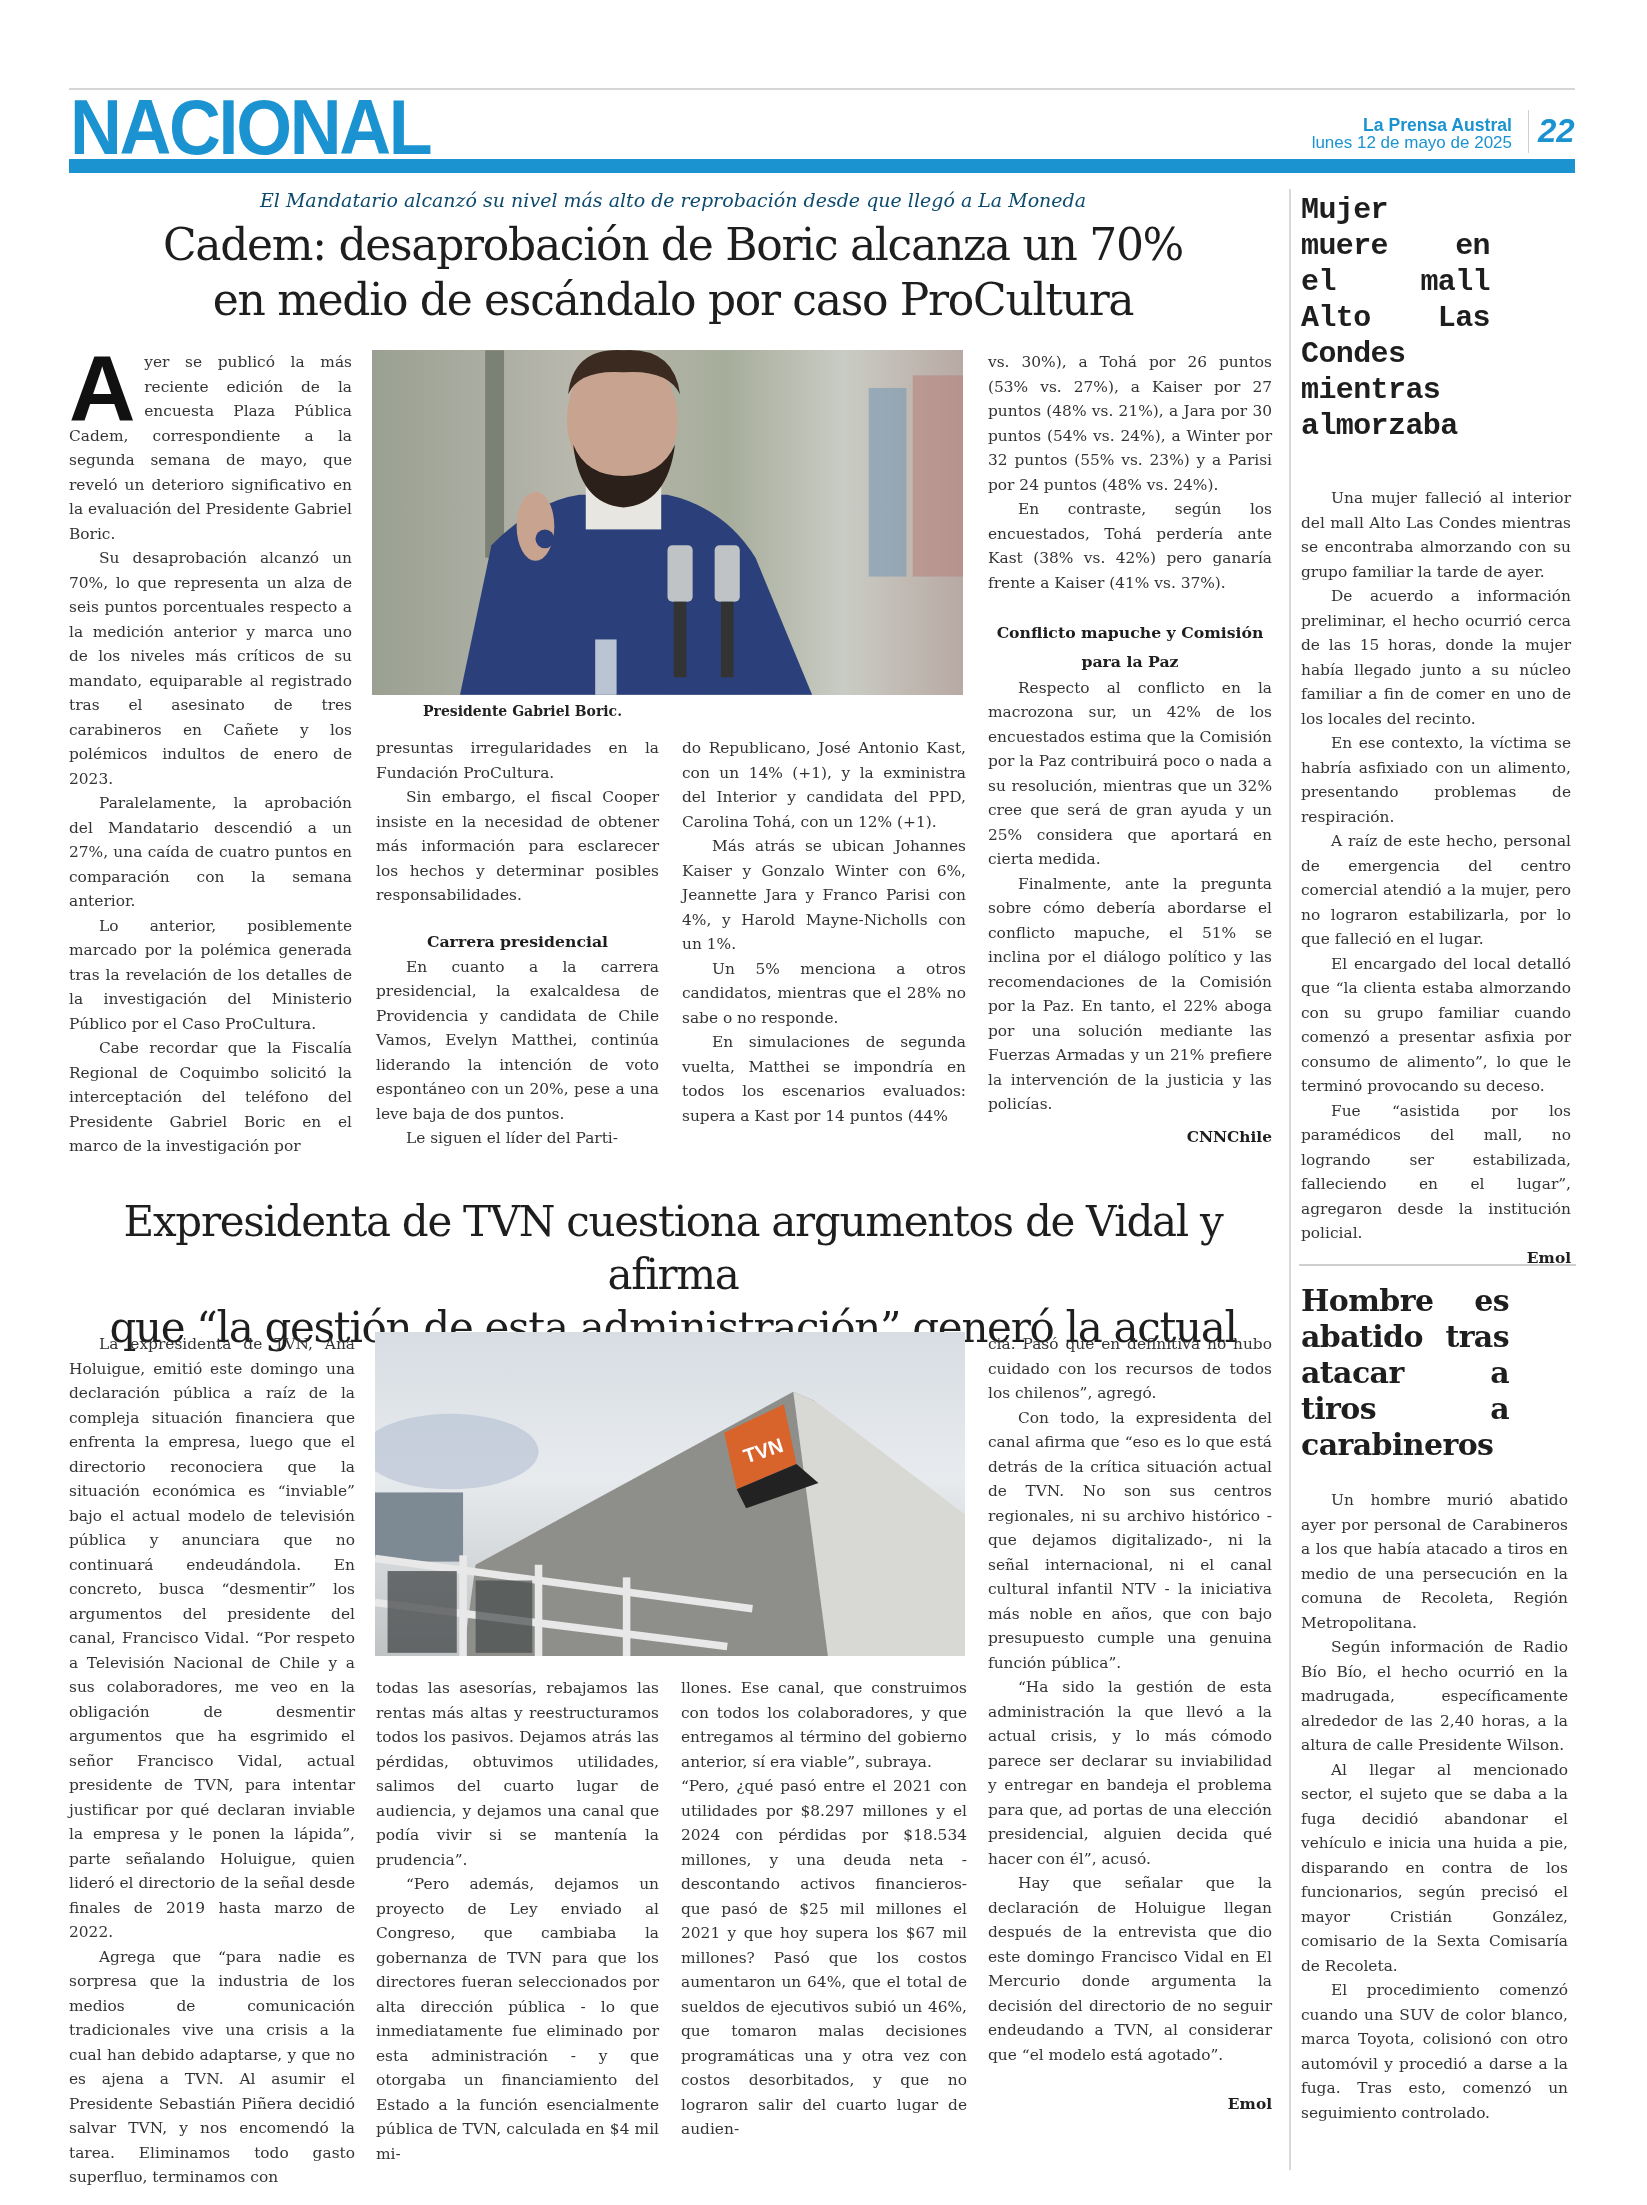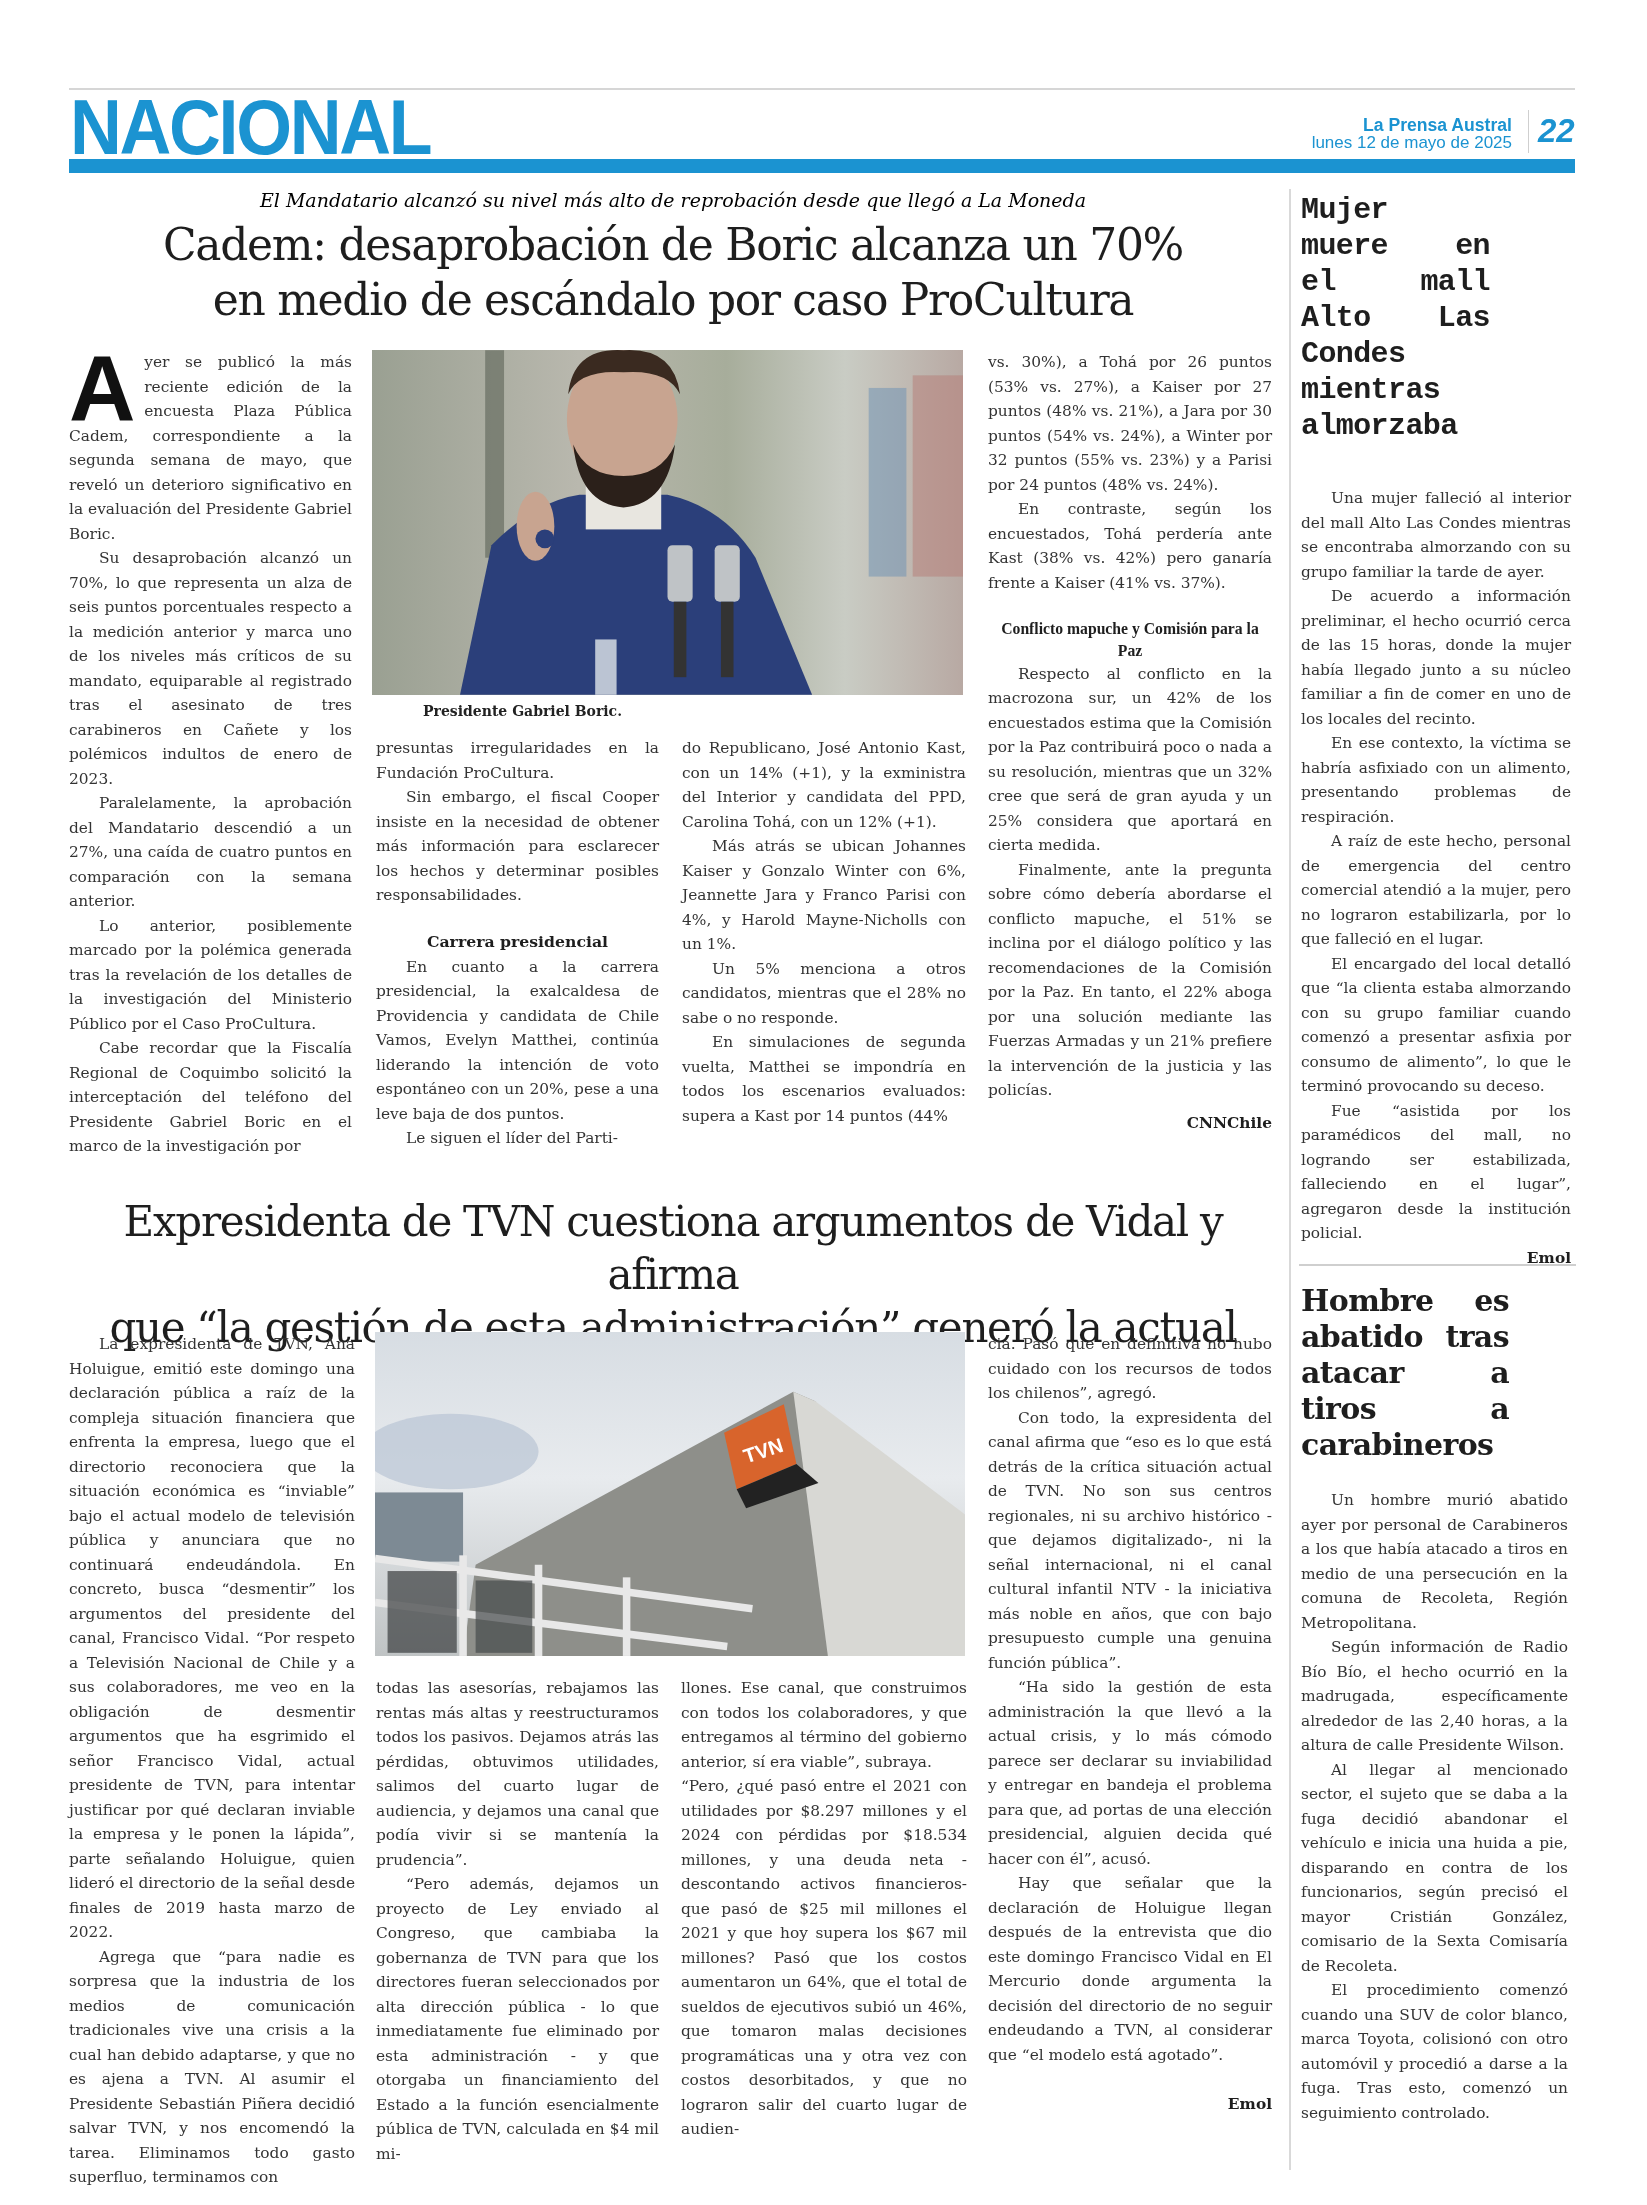--- a/index.html
+++ b/index.html
@@ -12,21 +12,21 @@
   .top-rule { left: 69px; top: 88px; width: 1506px; height: 1.9px; background: #d6d6d6; }
   .section-title { left: 70px; top: 88px; font-family: "Liberation Sans", sans-serif; font-weight: 700;
     font-size: 78px; letter-spacing: -2.5px; color: #1b93d1; line-height: 1; transform: scaleX(0.92); transform-origin: left top; }
   .paper-name { right: 135px; top: 115px; font-family: "Liberation Sans", sans-serif; font-weight: 700; font-size: 17.6px; color: #1b93d1; text-align: right; }
   .paper-date { right: 135px; top: 133px; font-family: "Liberation Sans", sans-serif; font-size: 17px; color: #1b93d1; text-align: right; }
   .page-sep { left: 1528px; top: 110px; width: 1.3px; height: 43px; background: #cfcfcf; }
   .page-number { left: 1538px; top: 112px; font-family: "Liberation Sans", sans-serif; font-weight: 700; font-size: 33px; color: #1b93d1; font-style: italic; }
   .blue-bar { left: 69px; top: 159px; width: 1506px; height: 14px; background: #1b93d1; }
 
   
-  .kicker { left: 69px; width: 1208px; top: 189px; text-align: center; font-style: italic; font-size: 19px; color: #000000; }
+  .kicker { left: 69px; width: 1208px; top: 189px; text-align: center; font-style: italic; font-size: 19px; color: #0c4a6e; }
   .headline { left: 69px; width: 1208px; top: 217px; text-align: center; font-family: "DejaVu Serif", serif; font-weight: 400;
     font-size: 44px; line-height: 55px; color: #1e1e1e; letter-spacing: -1.3px; }
 
   .vrule { left: 1289px; top: 189px; width: 1.9px; height: 1981px; background: #d9d9d9; }
 
   
   .col { position: absolute; font-family: "DejaVu Serif", serif; font-size: 15.4px; line-height: 24.5px; color: #333;
     text-align: justify; hyphens: auto; }
   .col p { text-indent: 30px; }
   .col p.noindent { text-indent: 0; }
@@ -102,21 +102,21 @@
 <div class="col" style="left:682px; top:736px; width:284px;">
   <p class="noindent">do Republicano, José Antonio Kast, con un 14% (+1), y la exministra del Interior y candidata del PPD, Carolina Tohá, con un 12% (+1).</p>
   <p>Más atrás se ubican Johannes Kaiser y Gonzalo Winter con 6%, Jeannette Jara y Franco Parisi con 4%, y Harold Mayne-Nicholls con un 1%.</p>
   <p>Un 5% menciona a otros candidatos, mientras que el 28% no sabe o no responde.</p>
   <p>En simulaciones de segunda vuelta, Matthei se impondría en todos los escenarios evaluados: supera a Kast por 14 puntos (44%</p>
 </div>
 
 <div class="col" style="left:988px; top:350px; width:284px;">
   <p class="noindent">vs. 30%), a Tohá por 26 puntos (53% vs. 27%), a Kaiser por 27 puntos (48% vs. 21%), a Jara por 30 puntos (54% vs. 24%), a Winter por 32 puntos (55% vs. 23%) y a Parisi por 24 puntos (48% vs. 24%).</p>
   <p>En contraste, según los encuestados, Tohá perdería ante Kast (38% vs. 42%) pero ganaría frente a Kaiser (41% vs. 37%).</p>
-  <p class="subhead" style="line-height:22px;font-family:Liberation Serif, serif;">Conflicto mapuche y Comisión para la Paz</p>
+  <p class="subhead" style="line-height:29px;">Conflicto mapuche y Comisión para la Paz</p>
   <p>Respecto al conflicto en la macrozona sur, un 42% de los encuestados estima que la Comisión por la Paz contribuirá poco o nada a su resolución, mientras que un 32% cree que será de gran ayuda y un 25% considera que aportará en cierta medida.</p>
   <p>Finalmente, ante la pregunta sobre cómo debería abordarse el conflicto mapuche, el 51% se inclina por el diálogo político y las recomendaciones de la Comisión por la Paz. En tanto, el 22% aboga por una solución mediante las Fuerzas Armadas y un 21% prefiere la intervención de la justicia y las policías.</p>
   <p class="signature">CNNChile</p>
 </div>
 
 <div class="abs headline" style="top:1195px; font-size:42px; line-height:53px;">
   <div>Expresidenta de TVN cuestiona argumentos de Vidal y afirma</div>
   <div>que “la gestión de esta administración” generó la actual crisis</div>
 </div>
 

